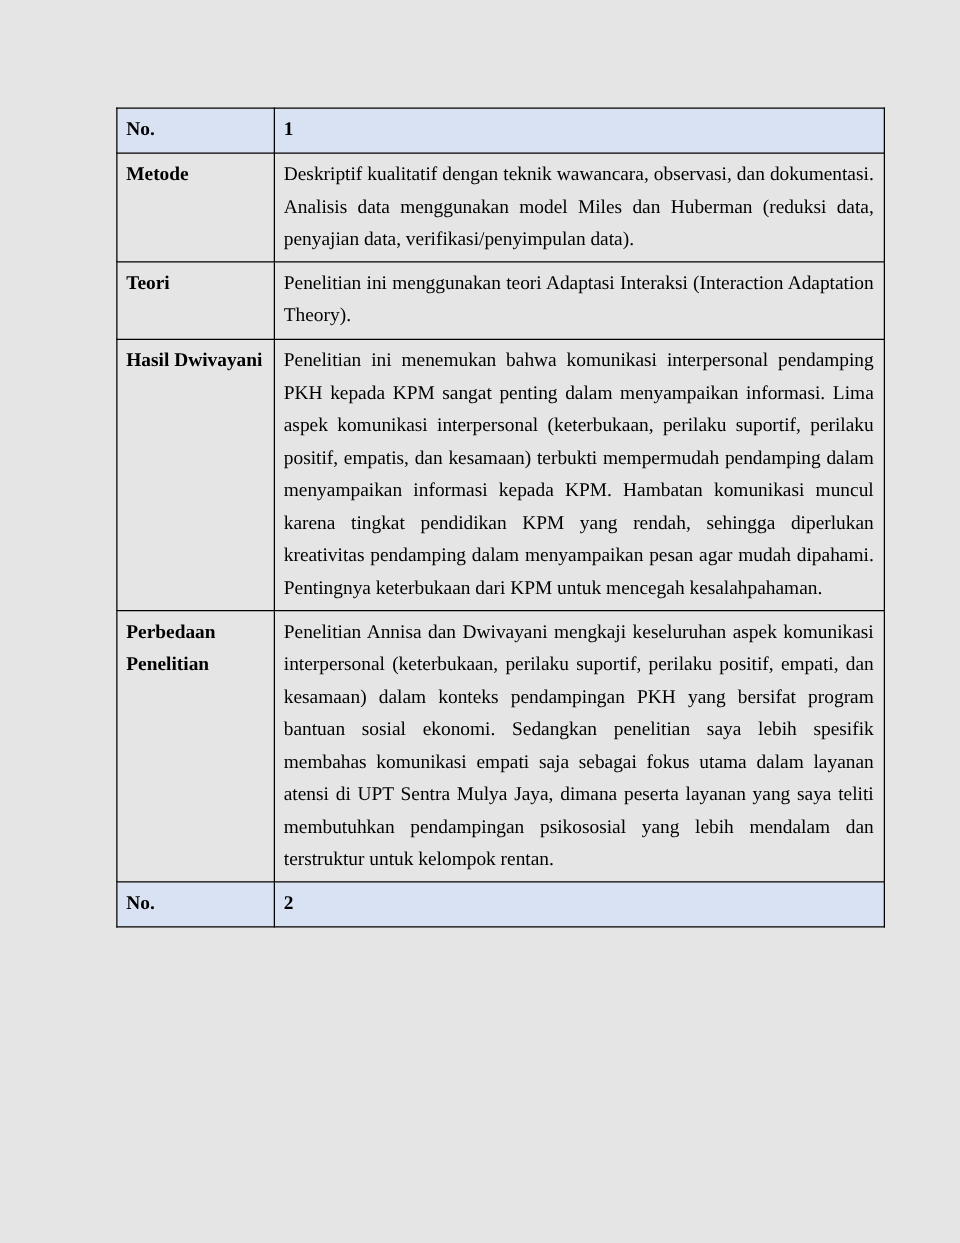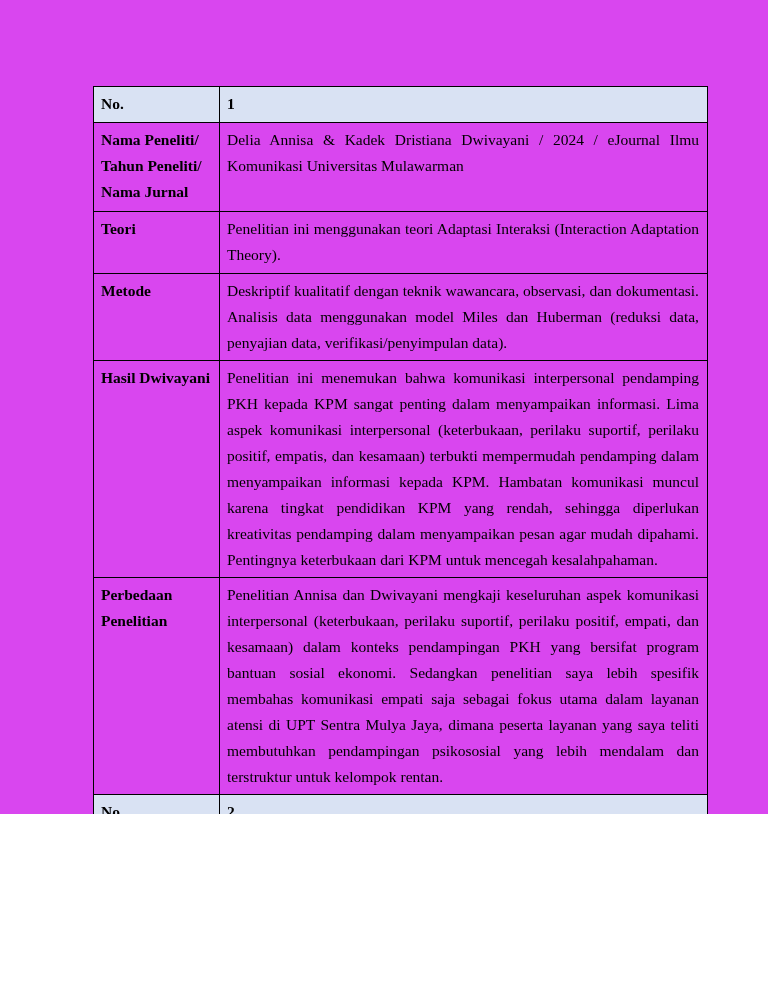--- a/index.html
+++ b/index.html
@@ -3,22 +3,22 @@
 <meta charset="utf-8">
 <style>
   html, body {
     margin: 0;
     padding: 0;
     background: #ffffff;
   }
   .page {
     position: relative;
     width: 768px;
-    height: 814px;
-    background: #d946ef;
+    height: 994px;
+    background: #e5e5e5;
     font-family: "Liberation Serif", "DejaVu Serif", serif;
     color: #000000;
     overflow: hidden;
   }
   table.review-table {
     position: absolute;
     left: 93px;
     top: 86px;
     width: 614px;
     border-collapse: collapse;
@@ -52,33 +52,27 @@
   <table class="review-table">
     <colgroup>
       <col style="width:126px">
       <col style="width:488px">
     </colgroup>
     <tbody>
       <tr class="hdr" style="height:36px">
         <td class="lbl">No.</td>
         <td class="val">1</td>
       </tr>
-      <tr style="height:89px">
-        <td class="lbl">Nama Peneliti/
-Tahun Peneliti/
-Nama Jurnal</td>
-        <td class="val">Delia Annisa &amp; Kadek Dristiana Dwivayani / 2024 / eJournal Ilmu Komunikasi Universitas Mulawarman</td>
+      <tr style="height:86px">
+        <td class="lbl">Metode</td>
+        <td class="val">Deskriptif kualitatif dengan teknik wawancara, observasi, dan dokumentasi. Analisis data menggunakan model Miles dan Huberman (reduksi data, penyajian data, verifikasi/penyimpulan data).</td>
       </tr>
       <tr style="height:62px">
         <td class="lbl">Teori</td>
         <td class="val">Penelitian ini menggunakan teori Adaptasi Interaksi (Interaction Adaptation Theory).</td>
-      </tr>
-      <tr style="height:86px">
-        <td class="lbl">Metode</td>
-        <td class="val">Deskriptif kualitatif dengan teknik wawancara, observasi, dan dokumentasi. Analisis data menggunakan model Miles dan Huberman (reduksi data, penyajian data, verifikasi/penyimpulan data).</td>
       </tr>
       <tr style="height:207px">
         <td class="lbl">Hasil Dwivayani</td>
         <td class="val">Penelitian ini menemukan bahwa komunikasi interpersonal pendamping PKH kepada KPM sangat penting dalam menyampaikan informasi. Lima aspek komunikasi interpersonal (keterbukaan, perilaku suportif, perilaku positif, empatis, dan kesamaan) terbukti mempermudah pendamping dalam menyampaikan informasi kepada KPM. Hambatan komunikasi muncul karena tingkat pendidikan KPM yang rendah, sehingga diperlukan kreativitas pendamping dalam menyampaikan pesan agar mudah dipahami. Pentingnya keterbukaan dari KPM untuk mencegah kesalahpahaman.</td>
       </tr>
       <tr style="height:213px">
         <td class="lbl">Perbedaan
 Penelitian</td>
         <td class="val">Penelitian Annisa dan Dwivayani mengkaji keseluruhan aspek komunikasi interpersonal (keterbukaan, perilaku suportif, perilaku positif, empati, dan kesamaan) dalam konteks pendampingan PKH yang bersifat program bantuan sosial ekonomi. Sedangkan penelitian saya lebih spesifik membahas komunikasi empati saja sebagai fokus utama dalam layanan atensi di UPT Sentra Mulya Jaya, dimana peserta layanan yang saya teliti membutuhkan pendampingan psikososial yang lebih mendalam dan terstruktur untuk kelompok rentan.</td>
       </tr>

